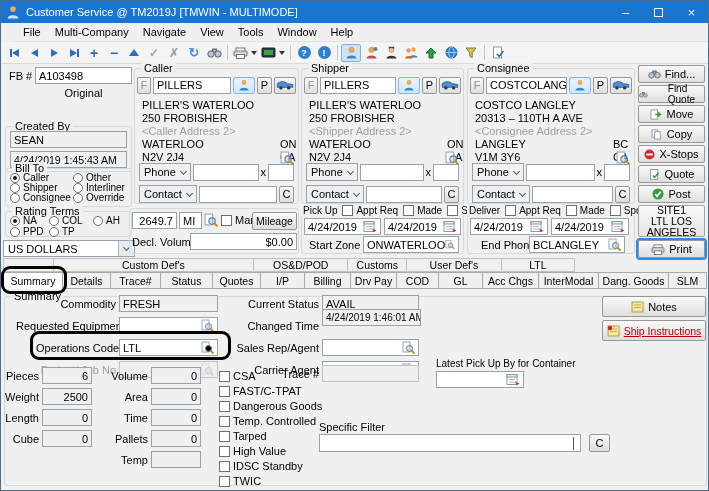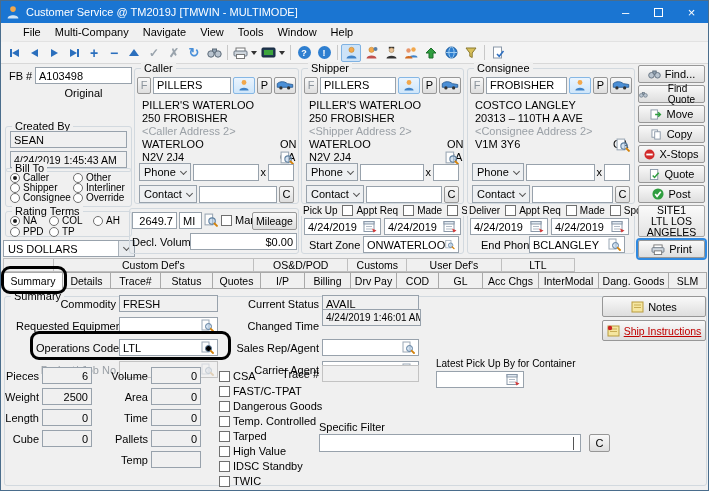--- a/index.html
+++ b/index.html
@@ -408,40 +408,41 @@
         </div>
       <div class="fld grow"></div>
       <div class="btn xsbtn">C</div>
     </div>
   </div>
 
   <div class="gbox" style="left:466px;top:67px;width:168px;height:136px">
     <span class="legend">Consignee</span>
     <div class="party-row1">
       <div class="btn fbtn">F</div>
-      <div class="fld code">FROBISHER</div>
+      <div class="fld code">COSTCOLANG</div>
       <div class="btn icobtn hl">
           <svg width="12" height="12" viewBox="0 0 13 13">
             <circle cx="6.5" cy="3.8" r="2.6" fill="#f2a84c"></circle>
             <path d="M1.5 12.5 C1.5 8.6 11.5 8.6 11.5 12.5 Z" fill="#3f83c9"></path>
           </svg>
         </div>
       <div class="btn pbtn">P</div>
       <div class="btn icobtn">
           <svg width="18" height="10" viewBox="0 0 19 11">
             <path d="M1 8 L1 4 C4 1.2 9 1.2 12 4 L18 5 L18 8 Z" fill="#4b8fd6" stroke="#2c5f96"></path>
             <circle cx="5" cy="8.7" r="1.8" fill="#333"></circle>
             <circle cx="13.5" cy="8.7" r="1.8" fill="#333"></circle>
           </svg>
         </div>
     </div>
     <div class="addr">
       <div>COSTCO LANGLEY</div>
       <div>20313 – 110TH A AVE</div>
       <div class="ph">&lt;Consignee Address 2&gt;</div>
+      <div class="arow"><span>LANGLEY</span><span class="reg">BC</span></div>
       <div class="arow"><span>V1M 3Y6</span><span class="reg">CA</span><span class="srch"><svg width="14" height="14" viewBox="0 0 13 13">
               <rect x="1" y="1" width="7" height="10" fill="#fdfdfd" stroke="#9aa7b5"></rect>
               <circle cx="7.5" cy="7.5" r="3" fill="rgba(170,200,230,.5)" stroke="#5f7f9f"></circle>
               <line x1="9.8" y1="9.8" x2="12" y2="12" stroke="#d4820a" stroke-width="1.8" stroke-linecap="round"></line>
             </svg></span></div>
     </div>
     <div class="prow" style="top:94px">
       <div class="combo" style="width:52px">
           <span>Phone</span>
           <span class="chev"></span>

